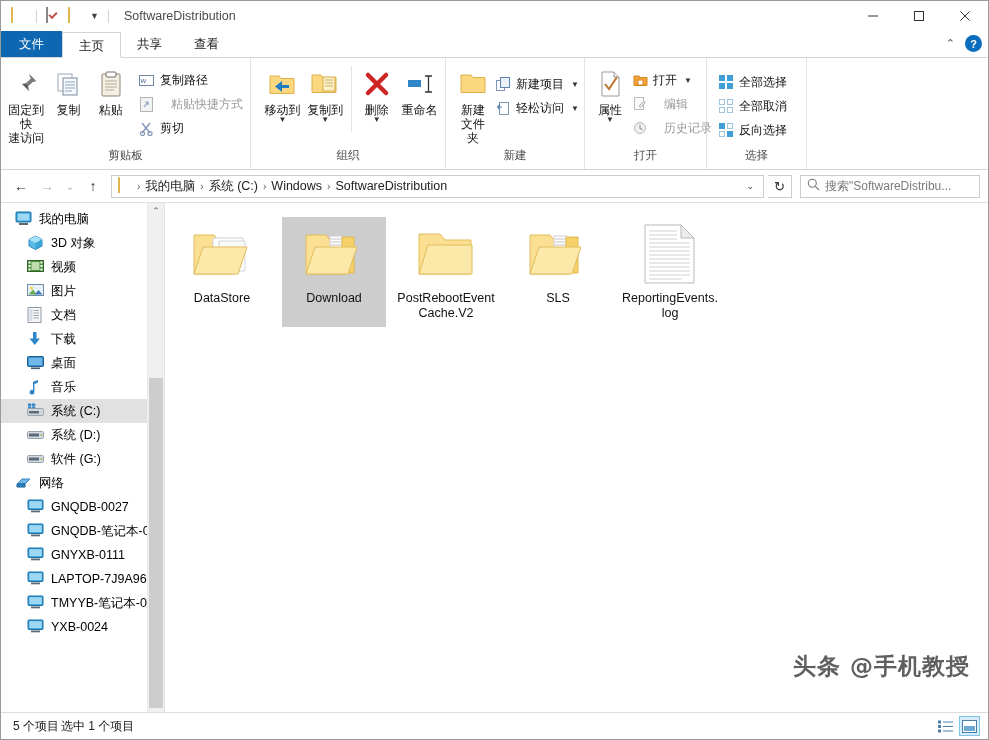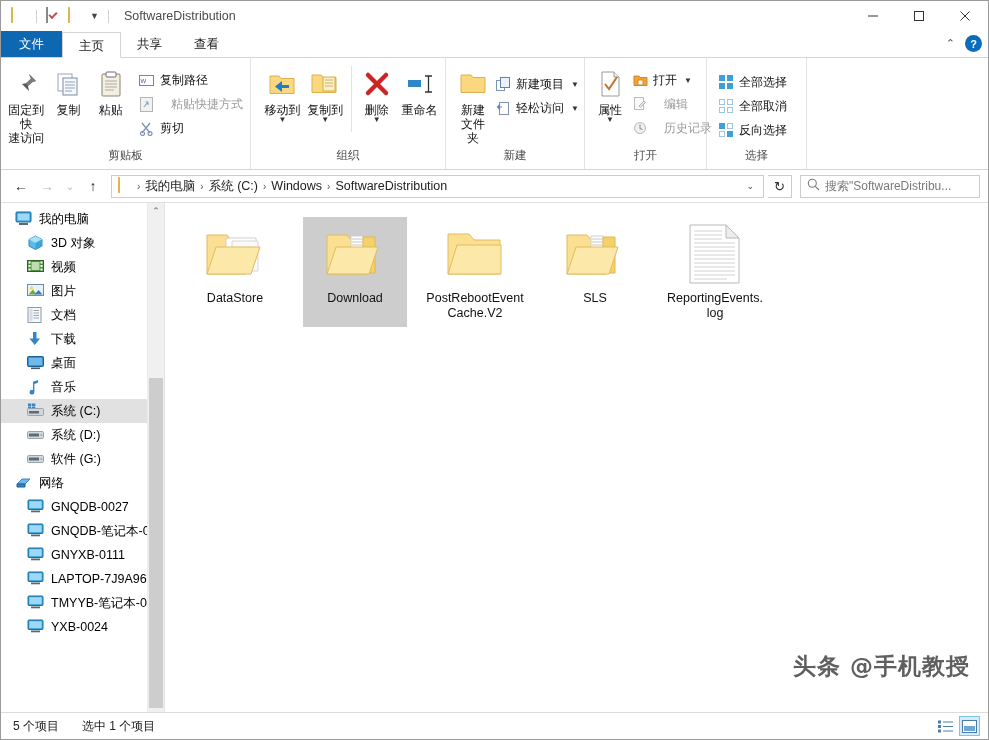--- a/index.html
+++ b/index.html
@@ -266,24 +266,24 @@
   }
   .sb-arrow { font-size: 9px; color: #606060; height: 16px; line-height: 16px; }
   .sb-thumb {
     position: absolute; left: 1px; width: 14px;
     top: 175px; height: 330px;
     background: #cdcdcd;
   }
 
   .content {
     flex: 1; background: #ffffff;
-    padding: 14px 10px 0 18px;
+    padding: 14px 10px 0 5px;
     display: flex; flex-wrap: wrap;
     align-content: flex-start;
-    gap: 8px;
+    gap: 0px;
     position: relative;
     min-width: 0;
   }
   .tile {
     width: 104px;
     display: flex; flex-direction: column; align-items: center;
     padding: 6px 2px 6px 2px;
     margin-right: 8px;
     box-sizing: border-box;
   }
@@ -298,21 +298,21 @@
     line-height: 15px; word-break: break-all; width: 98px;
   }
 
   
   .statusbar {
     height: 26px; flex: none;
     border-top: 1px solid #dcdcdc;
     background: #ffffff;
     display: flex; align-items: center;
     padding-left: 12px;
-    gap: 23px;
+    gap: 2px;
     position: relative;
   }
   .status-txt { font-size: 12px; color: #222; }
   .view-btns {
     position: absolute; right: 8px; top: 3px;
     display: flex; gap: 3px; align-items: center;
   }
   .view-btn {
     width: 21px; height: 20px;
     display: flex; align-items: center; justify-content: center;

